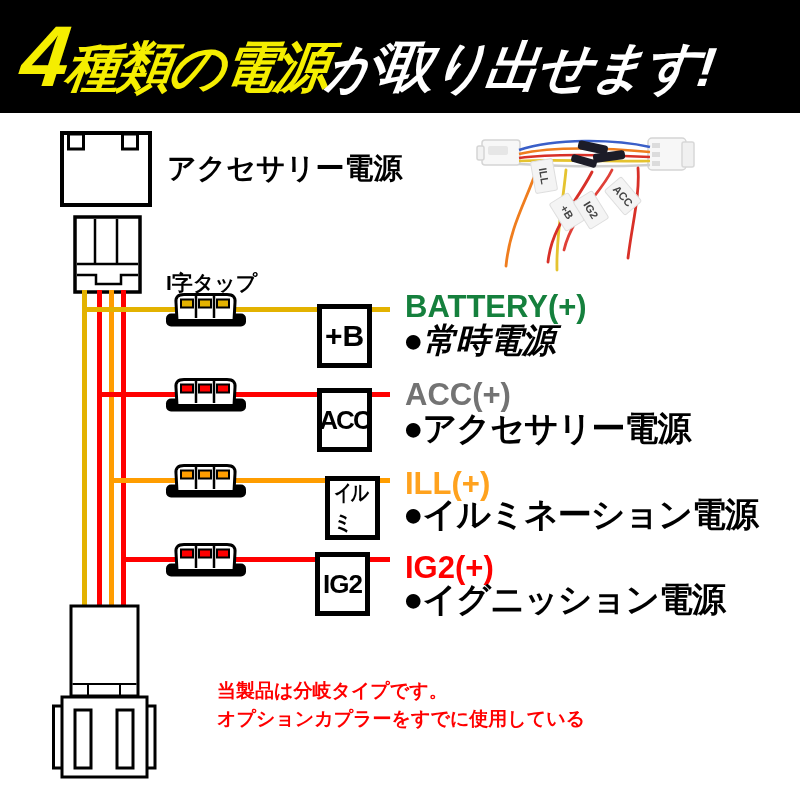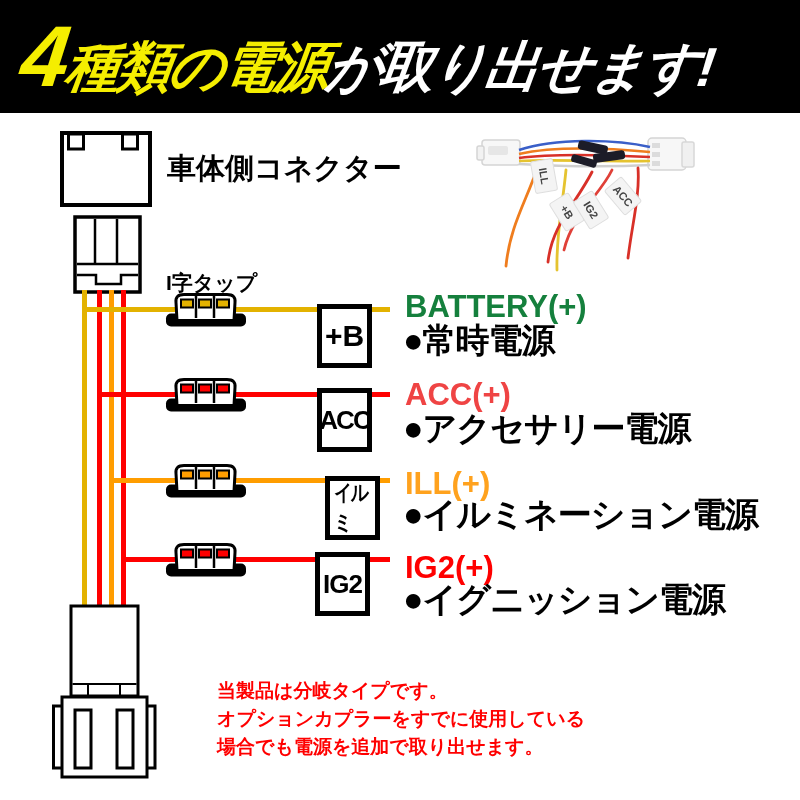--- a/index.html
+++ b/index.html
@@ -24,21 +24,21 @@
         font-weight:bold;color:#000;}
   .pbox span{display:block;}
   .box-b {left:317px;top:304px;font-size:30px;}
   .box-acc{left:317px;top:388px;font-size:26px;letter-spacing:-2px;}
   .box-ilm{left:315px;top:476px;font-size:22px;margin-left:10px;}
   .box-ilm span{transform:scaleX(0.82);letter-spacing:-2px;}
   .box-ig2{left:315px;top:552px;font-size:26px;letter-spacing:-1px;}
   
   .plabel{position:absolute;left:405px;font-weight:bold;font-size:31px;line-height:1;white-space:nowrap;}
   .pdesc {position:absolute;left:403px;font-weight:bold;font-size:34px;line-height:1;color:#000;white-space:nowrap;letter-spacing:-1px;}
-  .pl1{top:291px;}.pd1{top:323px;}
+  .pl1{top:291px;}.pd1{top:323px;font-style:italic;}
   .pl2{top:379px;}.pd2{top:411px;}
   .pl3{top:468px;}.pd3{top:497px;}
   .pl4{top:552px;}.pd4{top:582px;}
   
   .note{position:absolute;left:217px;top:677px;font-weight:bold;font-size:19px;line-height:28px;white-space:nowrap;}
 </style>
 </head>
 <body>
 
 <div class="stage">
@@ -168,44 +168,43 @@
         <rect x="-16" y="-11" width="32" height="22" rx="2" fill="#f4f4f4" stroke="#dedede"></rect>
         <text x="0" y="4" font-size="11" font-weight="bold" fill="#444" text-anchor="middle">IG2</text>
       </g>
       <g transform="translate(623,196) rotate(50)">
         <rect x="-16" y="-11" width="32" height="22" rx="2" fill="#f4f4f4" stroke="#dedede"></rect>
         <text x="0" y="4" font-size="11" font-weight="bold" fill="#444" text-anchor="middle">ACC</text>
       </g>
     </g>
   </svg>
 
-  <div class="lbl vehicle-lbl">車体側コネクター</div>
+  <div class="lbl vehicle-lbl">アクセサリー電源</div>
   <div class="lbl tap-lbl">I字タップ</div>
 
   <div class="pbox box-b">
       <span>+B</span>
     </div>
   <div class="pbox box-acc">
       <span>ACC</span>
     </div>
   <div class="pbox box-ilm">
       <span>イルミ</span>
     </div>
   <div class="pbox box-ig2">
       <span>IG2</span>
     </div>
 
   <div class="plabel pl1" style="color: #15803d;">BATTERY(+)</div>
   <div class="pdesc  pd1">●常時電源</div>
-  <div class="plabel pl2" style="color: #ef4444; text-align: right;">ACC(+)</div>
+  <div class="plabel pl2" style="color: #737373; text-align: right;">ACC(+)</div>
   <div class="pdesc  pd2">●アクセサリー電源</div>
   <div class="plabel pl3" style="color: rgb(255, 162, 30);">ILL(+)</div>
   <div class="pdesc  pd3">●イルミネーション電源</div>
   <div class="plabel pl4" style="color: rgb(255, 0, 0);">IG2(+)</div>
   <div class="pdesc  pd4">●イグニッション電源</div>
 
   <div class="note" style="color: rgb(255, 0, 0);">
     <div>当製品は分岐タイプです。</div>
     <div>オプションカプラーをすでに使用している</div>
-    <div>場合でも電源を追加で取り出せます。</div>
   </div>
 
 </div>
 
 </body></html>

